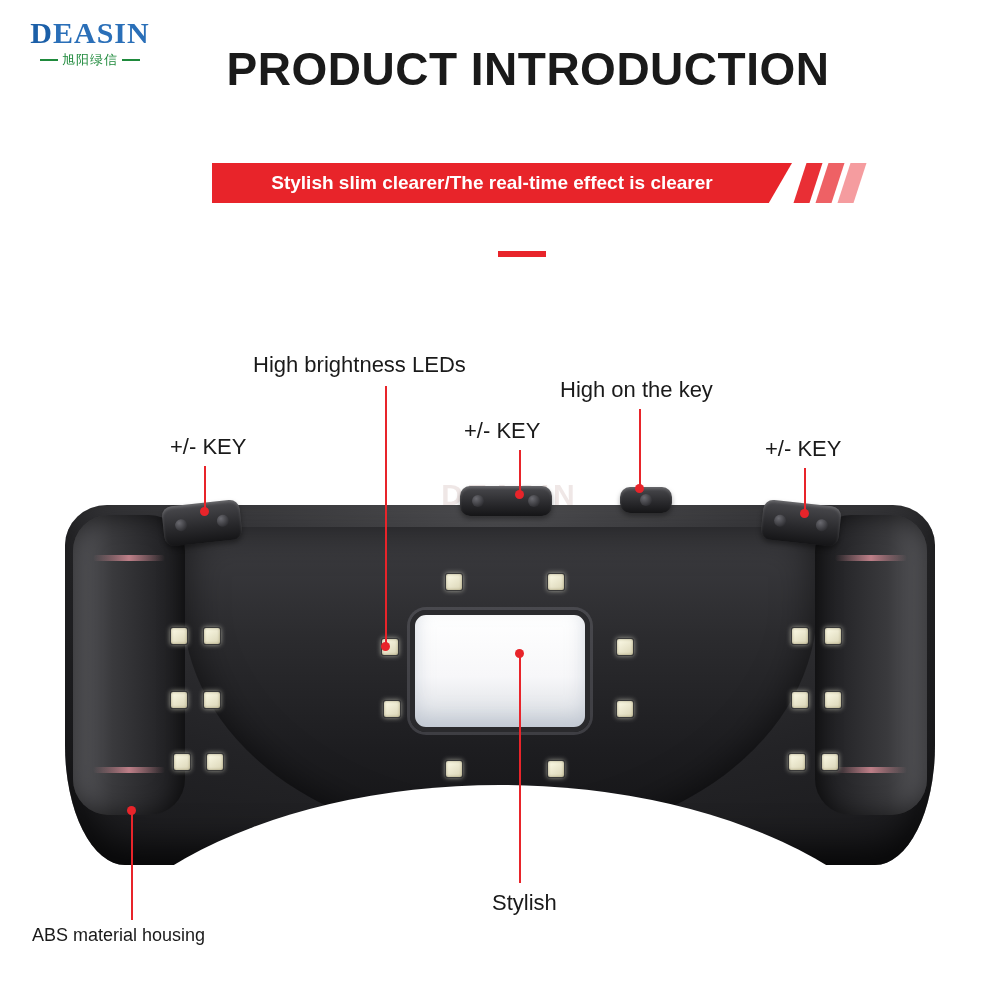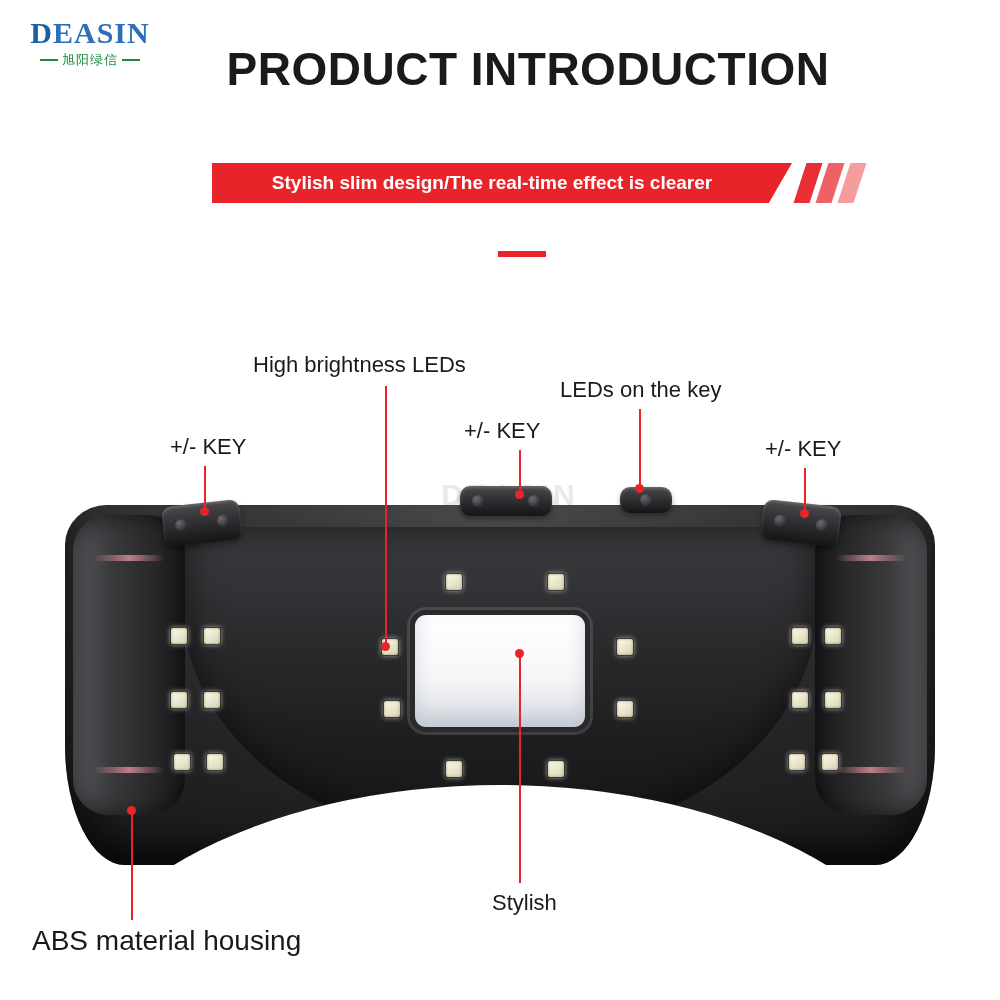--- a/index.html
+++ b/index.html
@@ -163,41 +163,41 @@
     white-space:nowrap;
   }
   .leader {
     position:absolute; background:#e8242a; width:2px;
   }
   .dot {
     position:absolute; width:9px; height:9px; border-radius:50%;
     background:#e8242a;
   }
 
-  .footnote-left { font-size:28px; }
+  .footnote-left { font-size:18px; }
 </style>
 </head>
 <body>
 
 <div class="brand">
   <div class="brand-name">
     <span class="d">D</span><span class="rest">EASIN</span>
   </div>
   <div class="brand-sub">
     <span class="dash"></span>
     <span>旭阳绿信</span>
     <span class="dash"></span>
   </div>
 </div>
 
 <div class="page-title">PRODUCT INTRODUCTION</div>
 
 <div class="subtitle-wrap">
   <div class="subtitle-bar"></div>
-  <div class="subtitle-text">Stylish slim design/The real-time effect is clearer</div>
+  <div class="subtitle-text">Stylish slim clearer/The real-time effect is clearer</div>
   <div class="slash s1"></div>
   <div class="slash s2"></div>
   <div class="slash s3"></div>
 </div>
 <div class="red-underline"></div>
 
 <div class="device-stage">
 
   <div class="watermark">DEASIN</div>
 
@@ -265,21 +265,21 @@
 <div class="dot" style="left:381px; top:642px;"></div>
 
 <div class="callout" style="left:170px; top:434px;">+/- KEY</div>
 <div class="leader" style="left:204px; top:466px; height:44px;"></div>
 <div class="dot" style="left:200px; top:507px;"></div>
 
 <div class="callout" style="left:464px; top:418px;">+/- KEY</div>
 <div class="leader" style="left:519px; top:450px; height:44px;"></div>
 <div class="dot" style="left:515px; top:490px;"></div>
 
-<div class="callout" style="left:560px; top:377px;">LEDs on the key</div>
+<div class="callout" style="left:560px; top:377px;">High on the key</div>
 <div class="leader" style="left:639px; top:409px; height:78px;"></div>
 <div class="dot" style="left:635px; top:484px;"></div>
 
 <div class="callout" style="left:765px; top:436px;">+/- KEY</div>
 <div class="leader" style="left:804px; top:468px; height:44px;"></div>
 <div class="dot" style="left:800px; top:509px;"></div>
 
 <div class="callout" style="left:492px; top:890px;">Stylish</div>
 <div class="leader" style="left:519px; top:655px; height:228px;"></div>
 <div class="dot" style="left:515px; top:649px;"></div>

